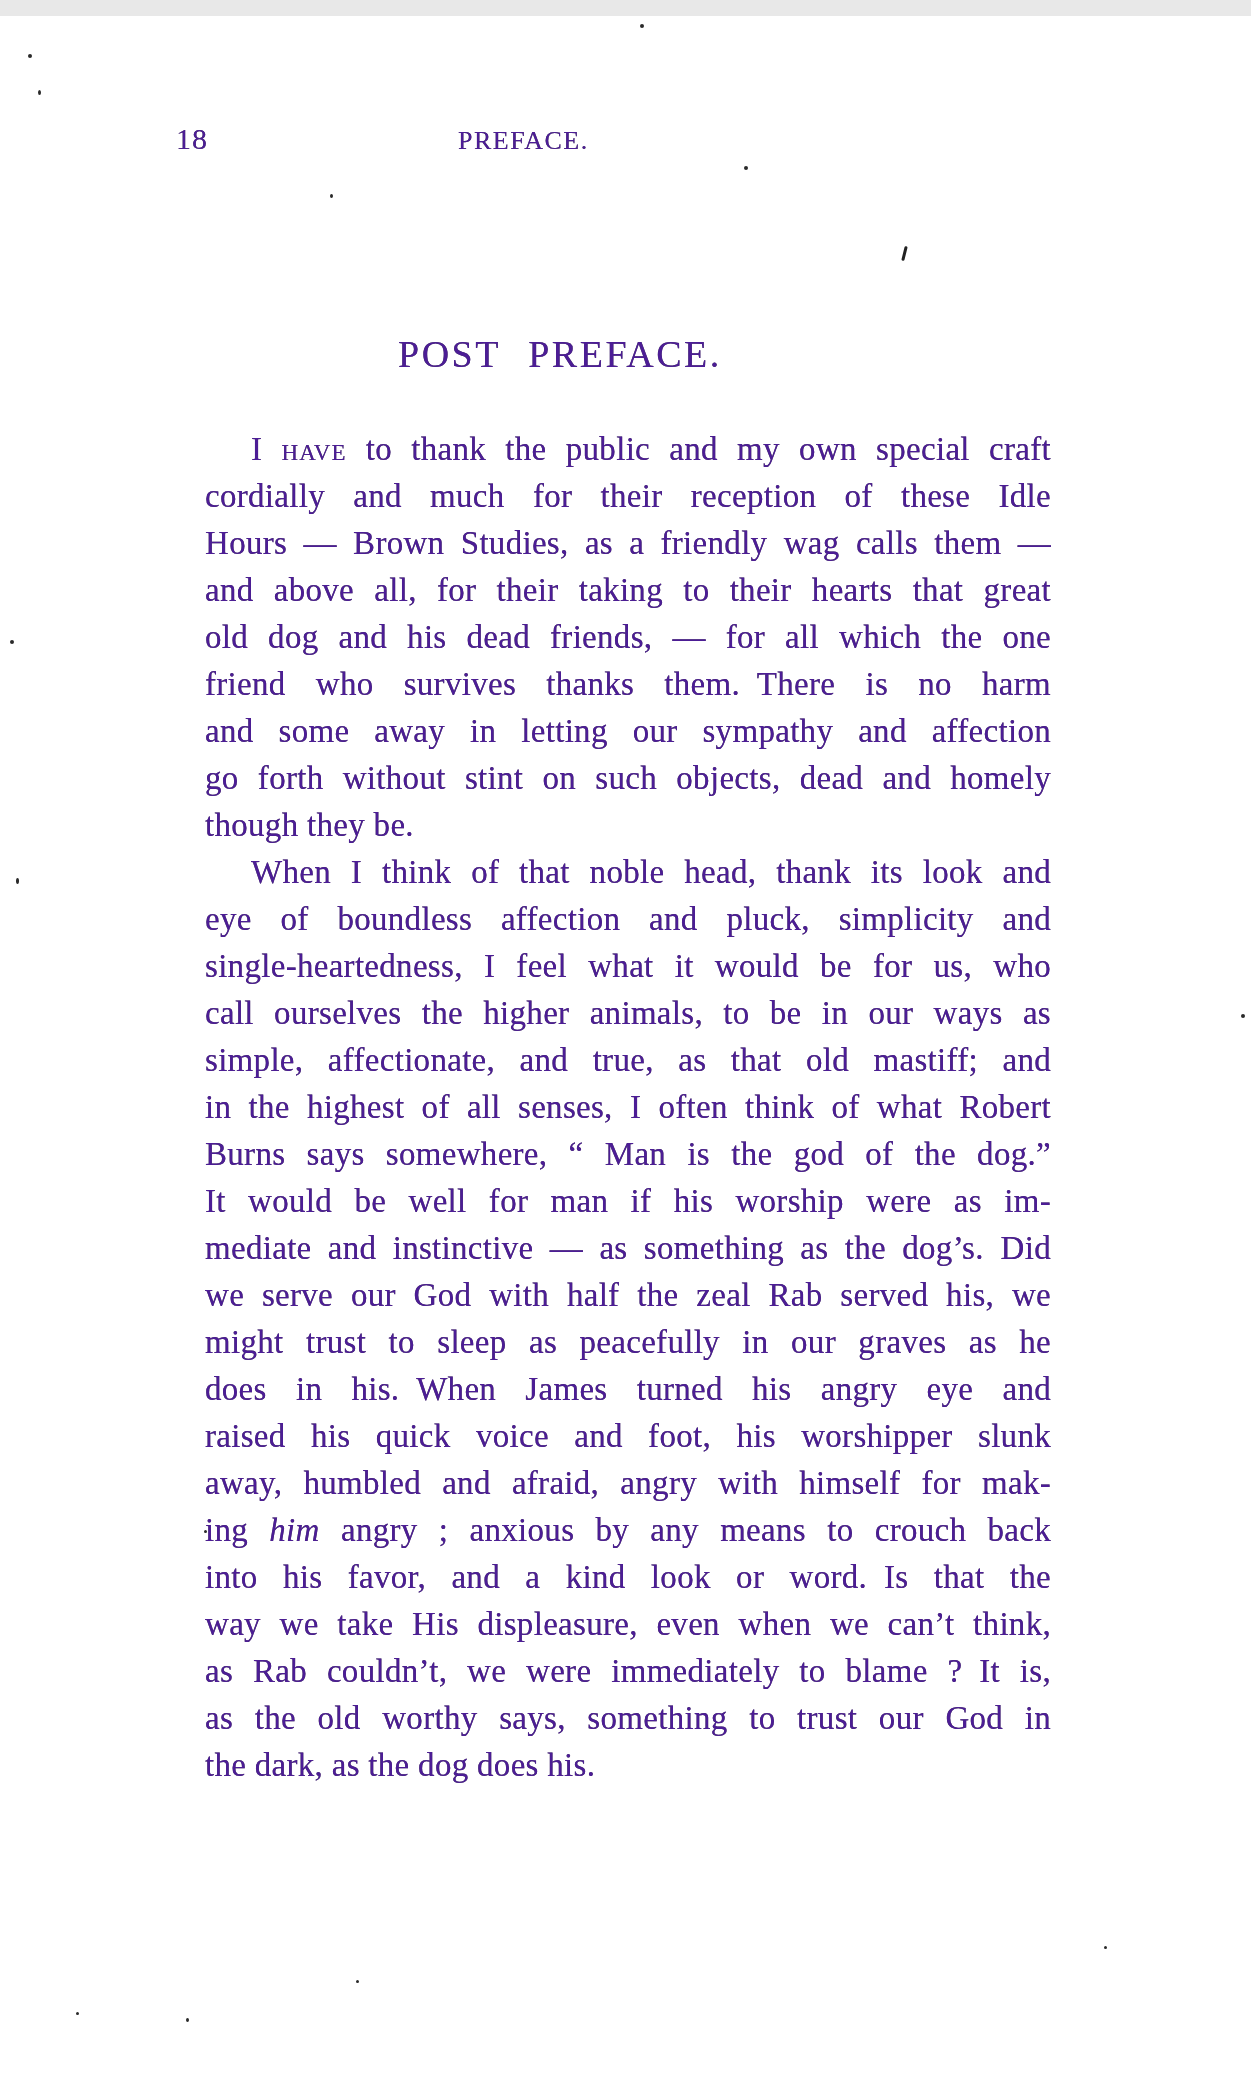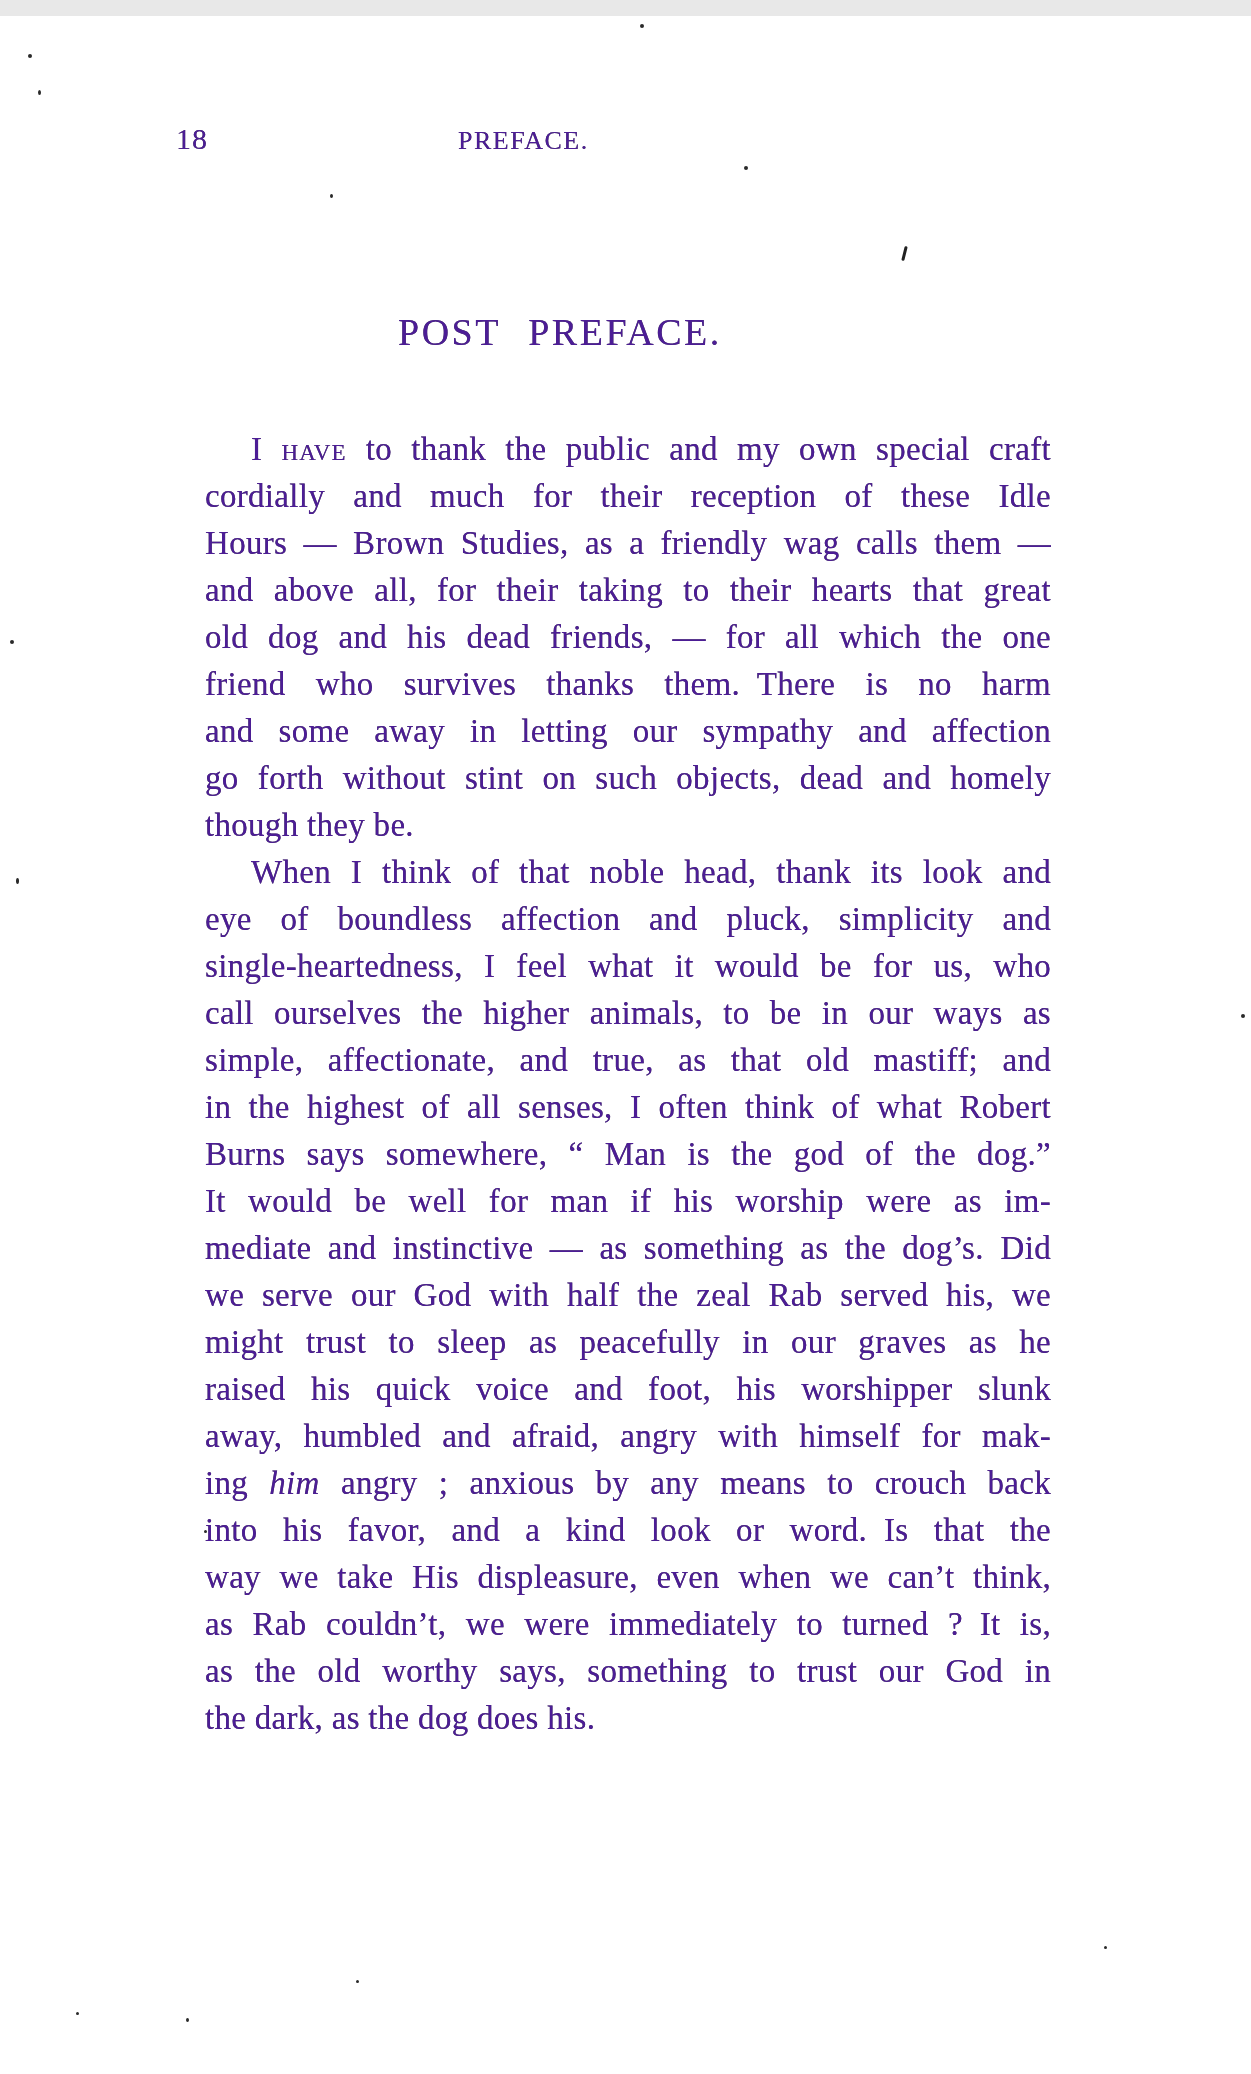--- a/index.html
+++ b/index.html
@@ -25,21 +25,21 @@
   .running-head {
     position: absolute;
     left: 458px;
     top: 110px;
     font-size: 26px;
     letter-spacing: 1.5px;
   }
   .chapter-title {
     position: absolute;
     left: 398px;
-    top: 294px;
+    top: 316px;
     font-size: 38px;
     letter-spacing: 2.5px;
     word-spacing: 16px;
     white-space: nowrap;
   }
 
   .body-text {
     position: absolute;
     left: 205px;
     top: 410px;
@@ -120,26 +120,27 @@
         <div class="line just"><span>eye of boundless affection and pluck, simplicity and</span></div>
         <div class="line just"><span>single-heartedness, I feel what it would be for us, who</span></div>
         <div class="line just"><span>call ourselves the higher animals, to be in our ways as</span></div>
         <div class="line just"><span>simple, affectionate, and true, as that old mastiff; and</span></div>
         <div class="line just"><span>in the highest of all senses, I often think of what Robert</span></div>
         <div class="line just"><span>Burns says somewhere, “ Man is the god of the dog.”</span></div>
         <div class="line just"><span>It would be well for man if his worship were as im-</span></div>
         <div class="line just"><span>mediate and instinctive — as something as the dog’s. Did</span></div>
         <div class="line just"><span>we serve our God with half the zeal Rab served his, we</span></div>
         <div class="line just"><span>might trust to sleep as peacefully in our graves as he</span></div>
+        <div class="line just"><span>does in his. When James turned his angry eye and</span></div>
         <div class="line just"><span>raised his quick voice and foot, his worshipper slunk</span></div>
         <div class="line just"><span>away, humbled and afraid, angry with himself for mak-</span></div>
         <div class="line just"><span>ing </span><span class="it">him</span><span> angry ; anxious by any means to crouch back</span></div>
         <div class="line just"><span>into his favor, and a kind look or word. Is that the</span></div>
         <div class="line just"><span>way we take His displeasure, even when we can’t think,</span></div>
-        <div class="line just"><span>as Rab couldn’t, we were immediately to turned ? It is,</span></div>
+        <div class="line just"><span>as Rab couldn’t, we were immediately to blame ? It is,</span></div>
         <div class="line just"><span>as the old worthy says, something to trust our God in</span></div>
         <div class="line"><span>the dark, as the dog does his.</span></div>
       </div>
     </div>
 
   <div class="stray-mark"></div>
   <div class="speck" style="left:28px; top:38px; width:4px; height:4px;"></div>
   <div class="speck" style="left:38px; top:74px; width:3px; height:5px;"></div>
   <div class="speck" style="left:640px; top:8px; width:4px; height:4px;"></div>
   <div class="speck" style="left:744px; top:150px; width:4px; height:4px;"></div>

